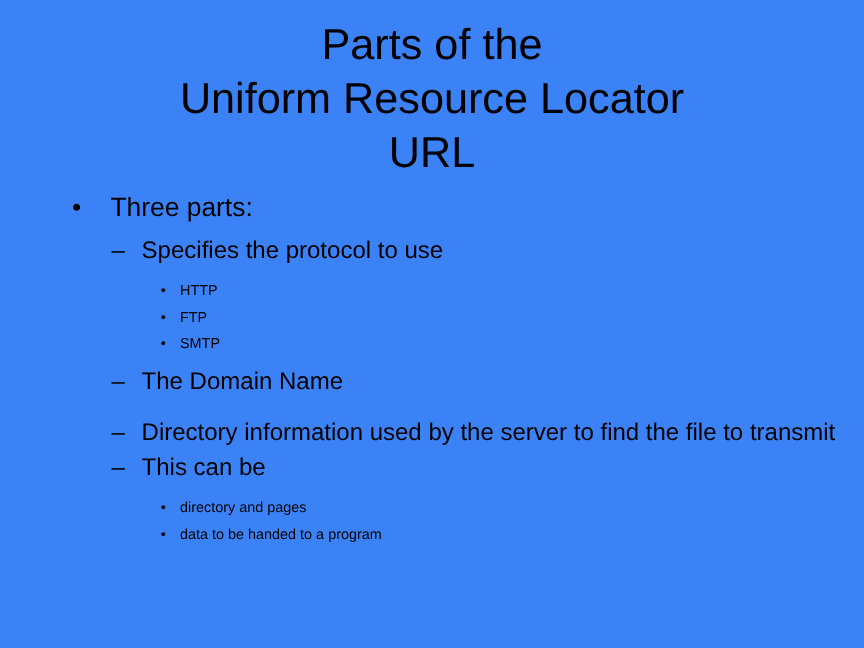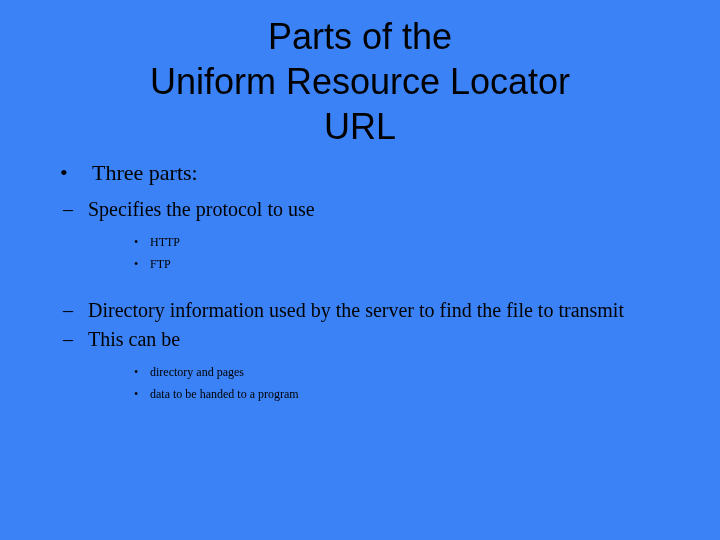--- a/index.html
+++ b/index.html
@@ -50,42 +50,41 @@
     position: absolute;
     left: 0;
     top: 158px;
     width: 720px;
   }
 
   .bullet-row {
     position: relative;
     display: block;
     color: #000000;
-    font-family: Liberation Serif, serif;
   }
 
   
   .lvl1 {
     font-size: 22px;
     line-height: 30px;
     padding-left: 92px;
     text-indent: -32px;
     margin: 0 0 4px 0;
   }
   .lvl1 .marker {
     display: inline-block;
     width: 32px;
     text-indent: 0;
   }
 
   
   .lvl2 {
     font-size: 20px;
     line-height: 27px;
-    padding-left: 88px;
+    padding-left: 118px;
     text-indent: -25px;
     margin: 0 0 2px 0;
   }
   .lvl2 .marker {
     display: inline-block;
     width: 25px;
     text-indent: 0;
   }
 
   
@@ -142,23 +141,29 @@
     </div>
 
     <div class="sp-2"></div>
 
     <div class="bullet-row lvl3">
       <span class="marker">•</span><span>HTTP</span>
     </div>
     <div class="bullet-row lvl3">
       <span class="marker">•</span><span>FTP</span>
     </div>
+    <div class="bullet-row lvl3">
+      <span class="marker">•</span><span>SMTP</span>
+    </div>
 
     <div class="sp-3"></div>
 
+    <div class="bullet-row lvl2">
+      <span class="marker">–</span><span>The Domain Name</span>
+    </div>
 
     <div class="sp-2"></div>
 
 
     <div class="sp-3"></div>
 
     <div class="bullet-row lvl2 wrap">
       <span class="marker">–</span><span>Directory information used by the server to find the file to transmit</span>
     </div>
 

